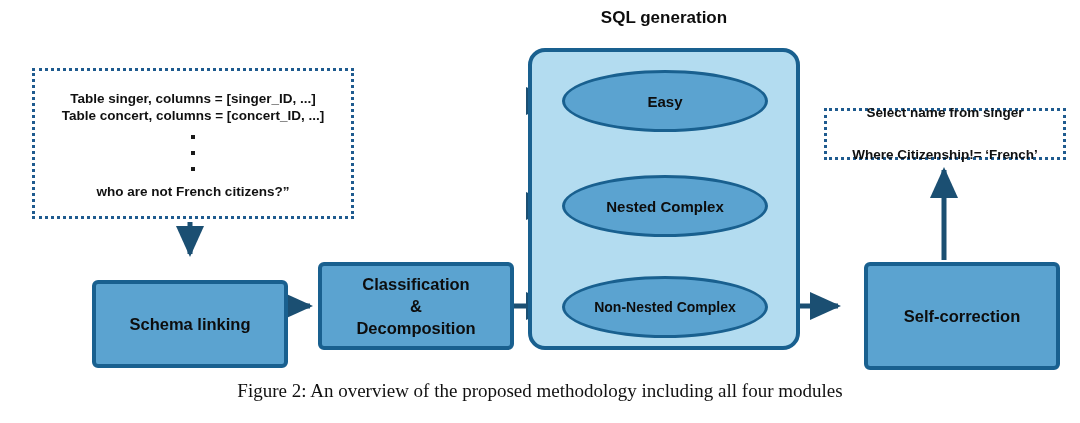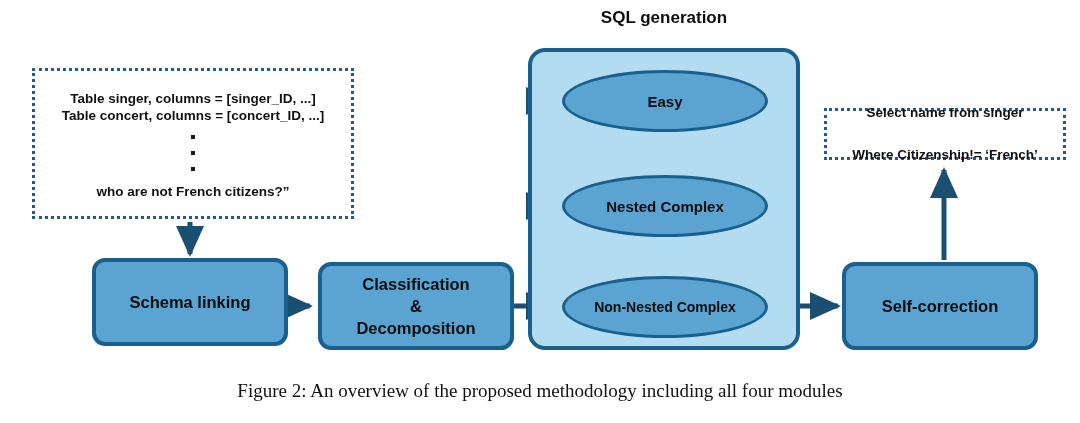--- a/index.html
+++ b/index.html
@@ -77,47 +77,47 @@
     gap: 24px;
   }
   #output-box .line { white-space: nowrap; }
 
   
   .proc-box {
     position: absolute;
     box-sizing: border-box;
     background: #5ba3d0;
     border: 4px solid #19608f;
-    border-radius: 13px;
+    border-radius: 6px;
     display: flex;
     align-items: center;
     justify-content: center;
     text-align: center;
     color: #0d0d0d;
     font-weight: bold;
     font-size: 16.5px;
     line-height: 22px;
   }
   #schema-linking-box {
     left: 92px;
-    top: 258px;
+    top: 280px;
     width: 196px;
     height: 88px;
   }
   #classification-box {
     left: 318px;
     top: 262px;
     width: 196px;
     height: 88px;
   }
   #self-correction-box {
-    left: 842px;
+    left: 864px;
     top: 262px;
     width: 196px;
-    height: 88px;
+    height: 108px;
   }
 
   
   #sql-panel {
     position: absolute;
     left: 528px;
     top: 48px;
     width: 272px;
     height: 302px;
     box-sizing: border-box;

